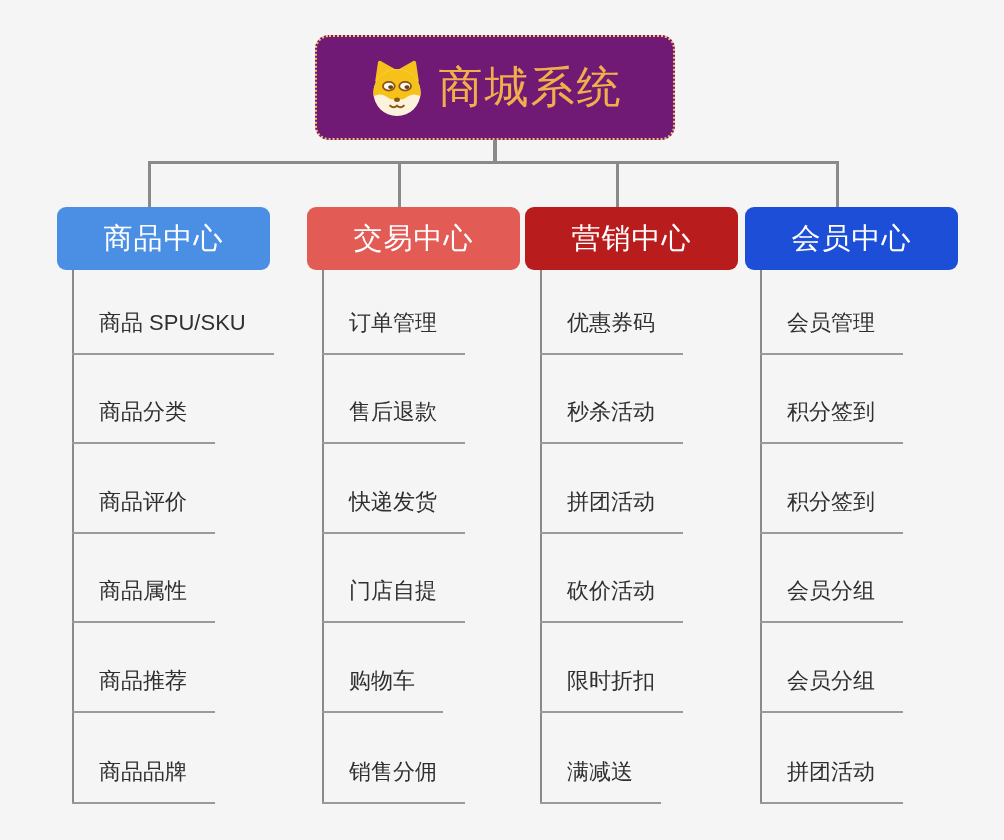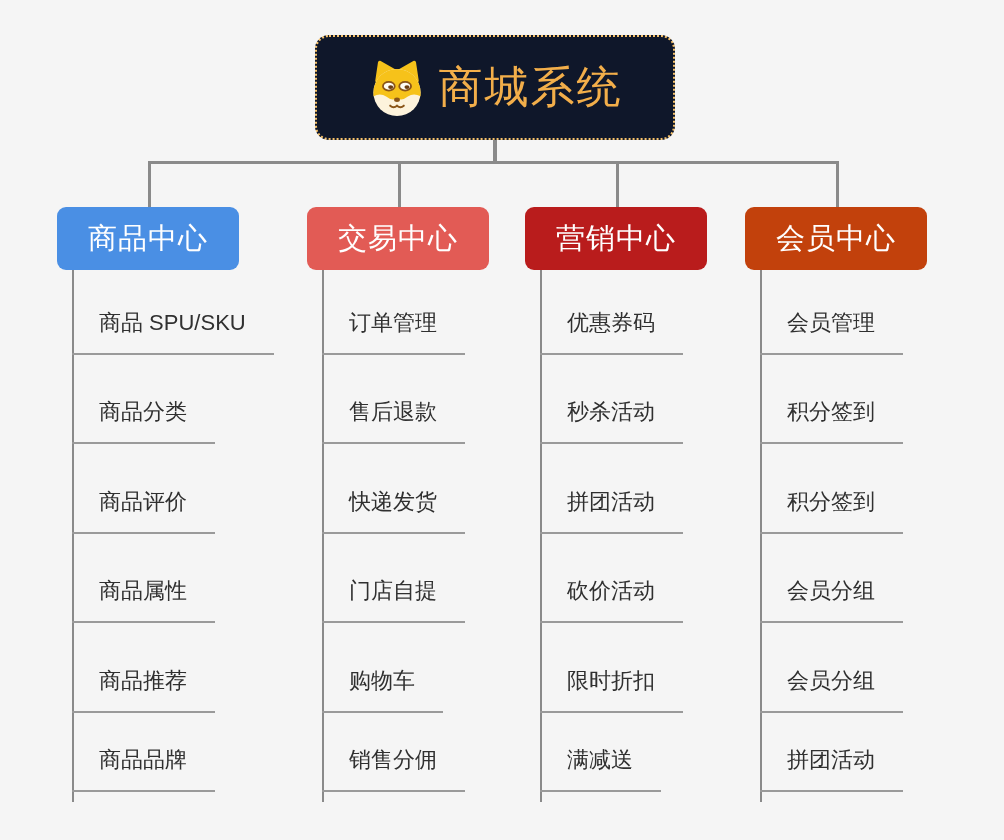--- a/index.html
+++ b/index.html
@@ -16,32 +16,32 @@
   .conn{position:absolute;background:var(--line,#8a8a8a);}
   .stem{left:493px;top:139px;width:4px;height:23px;}
   .hline{left:148px;top:161px;width:691px;height:3px;}
   .drop{top:161px;width:3px;height:46px;}
   .drop.d1{left:148px;} .drop.d2{left:398px;}
   .drop.d3{left:616px;} .drop.d4{left:836px;}
 
   
   .root-node{
     position:absolute;left:315px;top:35px;width:360px;height:105px;
-    background:#0f172a;border:2px dotted var(--root-border,#f6c26b);
+    background:#701a75;border:2px dotted var(--root-border,#f6c26b);
     border-radius:14px;box-sizing:border-box;
     display:flex;align-items:center;justify-content:center;gap:13px;
   }
   .root-title{
     font-size:44px;color:var(--root-accent,#f2ae4a);
     letter-spacing:2px;white-space:nowrap;
   }
   .dog{width:58px;height:58px;display:block;flex:0 0 auto;}
 
   
-  .branch{position:absolute;top:207px;width:182px;}
+  .branch{position:absolute;top:207px;width:213px;}
   .branch.b1{left:57px;} .branch.b2{left:307px;}
   .branch.b3{left:525px;} .branch.b4{left:745px;}
 
   .branch-header{
     height:63px;border-radius:9px;
     display:flex;align-items:center;justify-content:center;
     color:#ffffff;font-size:29px;letter-spacing:1px;white-space:nowrap;
     cursor:default;
   }
 
@@ -51,21 +51,21 @@
   .leaf{
     position:absolute;left:15px;white-space:nowrap;
     display:flex;align-items:flex-end;
     height:32px;box-sizing:content-box;
     padding:0 28px 0 27px;
     border-bottom:2px solid var(--underline,#9a9a9a);
     font-size:22px;line-height:24px;color:#303030;
   }
   .leaf span{padding-bottom:18px;}
   .leaf.r1{top:114px;} .leaf.r2{top:203px;} .leaf.r3{top:293px;}
-  .leaf.r4{top:382px;} .leaf.r5{top:472px;} .leaf.r6{top:551px;text-align:center;}
+  .leaf.r4{top:382px;} .leaf.r5{top:472px;} .leaf.r6{top:563px;text-align:center;}
 </style>
 </head>
 <body style="--bg: #f5f5f5; --line: #8a8a8a; --underline: #9a9a9a; --root-accent: #f2ae4a; --root-border: #f6c26b;">
 
 <div class="canvas">
 
   <div class="conn stem"></div>
   <div class="conn hline"></div>
   <div class="conn drop d1"></div>
   <div class="conn drop d2"></div>
@@ -151,21 +151,21 @@
       </div>
     <div class="leaf r5">
         <span>限时折扣</span>
       </div>
     <div class="leaf r6">
         <span>满减送</span>
       </div>
   </div>
 
   <div class="branch b4">
-    <div class="branch-header" style="background: #c2410c;">会员中心</div>
+    <div class="branch-header" style="background: #1d4ed8;">会员中心</div>
     <div class="trunk"></div>
     <div class="leaf r1">
         <span>会员管理</span>
       </div>
     <div class="leaf r2">
         <span>积分签到</span>
       </div>
     <div class="leaf r3">
         <span>积分签到</span>
       </div>

